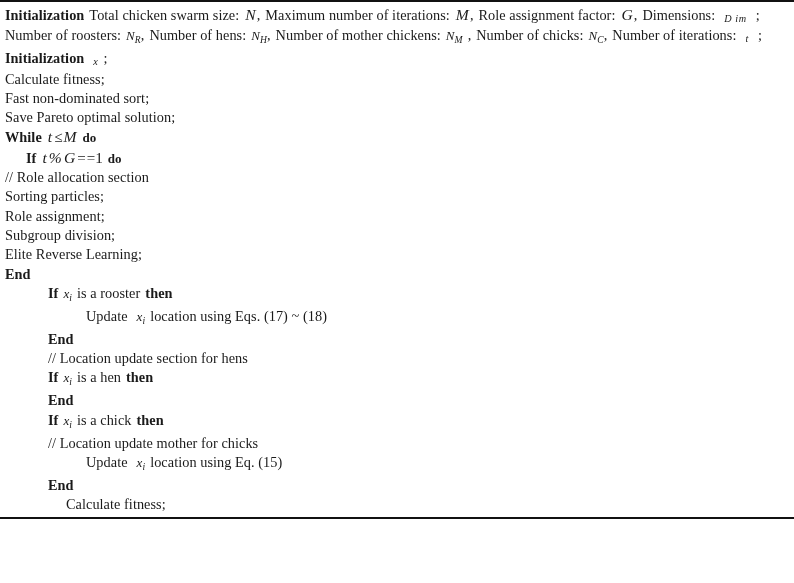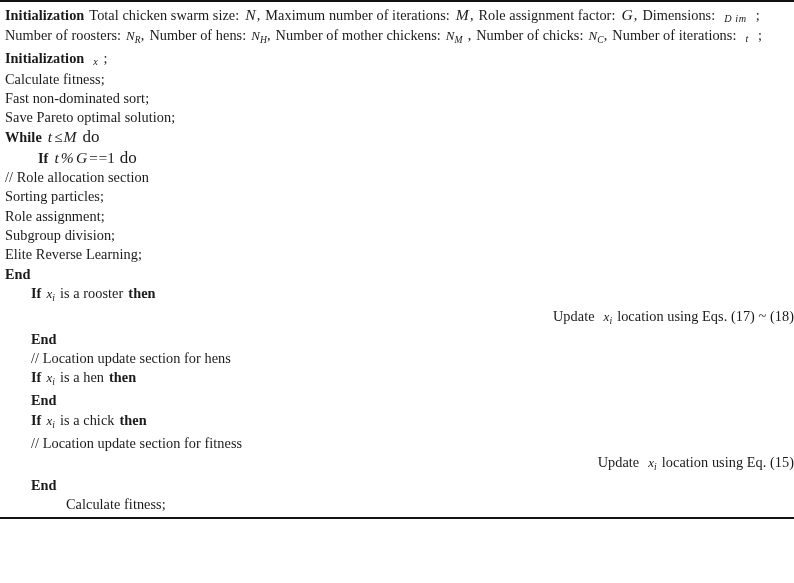--- a/index.html
+++ b/index.html
@@ -28,32 +28,32 @@
     display: block;
     font-size: 14.3px;
     line-height: 19.3px;
     white-space: nowrap;
     letter-spacing: 0.05px;
     padding-left: 5px;
   }
 
   
   .ind0 { }
-  .ind1 { padding-left: 38px; }
+  .ind1 { padding-left: 26px; }
   .ind2 { }
-  .ind3 { padding-left: 31px; }
-  .ind4 { padding-left: 86px; text-align: right; }
+  .ind3 { padding-left: 48px; }
+  .ind4 { padding-left: 86px; }
   .ind5 { padding-left: 66px; }
 
   .kw {
     font-weight: bold;
   }
   .kw-sm {
-    font-weight: normal;
-    font-size: 17px;
+    font-weight: bold;
+    font-size: 13px;
   }
 
   
   .var {
     font-style: italic;
     font-size: 15.6px;
     font-family: "Liberation Serif", "DejaVu Serif", serif;
     padding: 0 1px;
   }
   .var-sm {
@@ -135,21 +135,21 @@
 
   <div class="line ind3">// Location update section for hens</div>
   <div class="line ind3">
     <span class="kw">If</span><span class="sp"></span><span class="var-sm">x</span><span class="sub">i</span><span class="sp"></span><span>is a hen</span><span class="sp"></span><span class="kw">then</span>
   </div>
   <div class="line ind3"><span class="kw">End</span></div>
 
   <div class="line ind3">
     <span class="kw">If</span><span class="sp"></span><span class="var-sm">x</span><span class="sub">i</span><span class="sp"></span><span>is a chick</span><span class="sp"></span><span class="kw">then</span>
   </div>
-  <div class="line ind3">// Location update section for fitness</div>
+  <div class="line ind3">// Location update mother for chicks</div>
   <div class="line ind4">
     <span>Update</span><span class="sp-w"></span><span class="var-sm">x</span><span class="sub">i</span><span class="sp"></span><span>location using Eq. (15)</span>
   </div>
   <div class="line ind3"><span class="kw">End</span></div>
 
   <div class="line ind5">Calculate fitness;</div>
 
 </div>
 
 </body></html>

